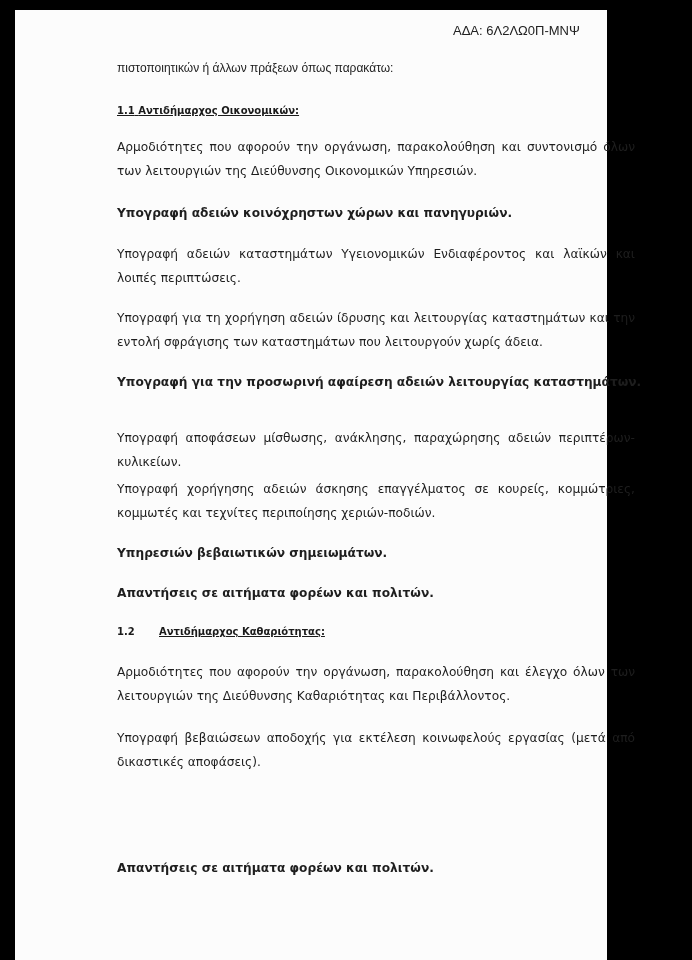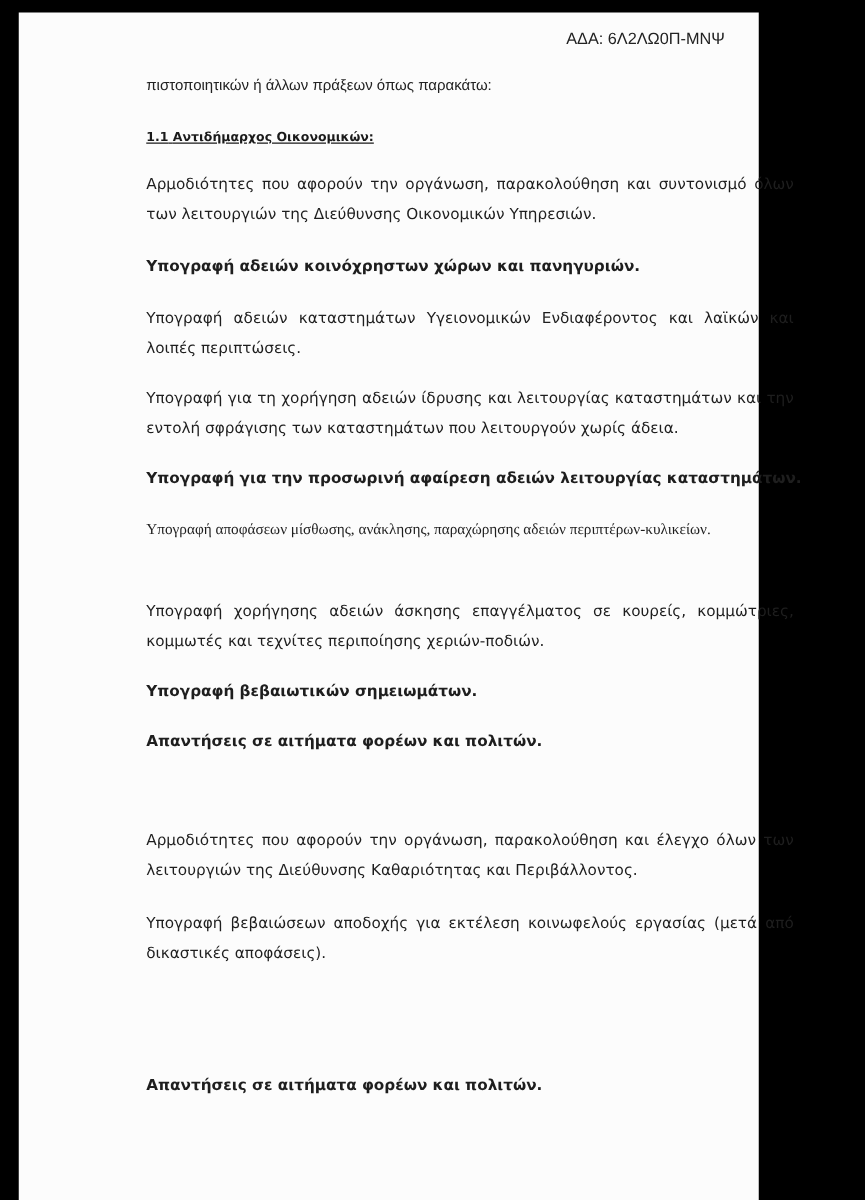--- a/index.html
+++ b/index.html
@@ -72,22 +72,25 @@
       <span>1.1</span>
       <span>Αντιδήμαρχος Οικονομικών:</span>
     </span>
   </div>
 
   <div class="para" style="top:125px;">Αρμοδιότητες που αφορούν την οργάνωση, παρακολούθηση και συντονισμό όλων των λειτουργιών της Διεύθυνσης Οικονομικών Υπηρεσιών.</div>
   <div class="para single" style="top:191px;">Υπογραφή αδειών κοινόχρηστων χώρων και πανηγυριών.</div>
   <div class="para" style="top:232px;">Υπογραφή αδειών καταστημάτων Υγειονομικών Ενδιαφέροντος και λαϊκών και λοιπές περιπτώσεις.</div>
   <div class="para" style="top:296px;">Υπογραφή για τη χορήγηση αδειών ίδρυσης και λειτουργίας καταστημάτων και την εντολή σφράγισης των καταστημάτων που λειτουργούν χωρίς άδεια.</div>
   <div class="para single" style="top:360px;">Υπογραφή για την προσωρινή αφαίρεση αδειών λειτουργίας καταστημάτων.</div>
-  <div class="para" style="top:401px;font-family:Liberation Serif, serif;">Υπογραφή αποφάσεων μίσθωσης, ανάκλησης, παραχώρησης αδειών περιπτέρων-κυλικείων.</div>
+  <div class="para" style="top:416px;">Υπογραφή αποφάσεων μίσθωσης, ανάκλησης, παραχώρησης αδειών περιπτέρων-κυλικείων.</div>
   <div class="para" style="top:467px;">Υπογραφή χορήγησης αδειών άσκησης επαγγέλματος σε κουρείς, κομμώτριες, κομμωτές και τεχνίτες περιποίησης χεριών-ποδιών.</div>
-  <div class="para single" style="top:531px;">Υπογραφή βεβαιωτικών σημειωμάτων.</div>
+  <div class="para single" style="top:531px;">Υπηρεσιών βεβαιωτικών σημειωμάτων.</div>
   <div class="para single" style="top:571px;">Απαντήσεις σε αιτήματα φορέων και πολιτών.</div>
 
+  <div class="heading h12" style="top:612px;">
+    <span class="num">1.2</span><span class="title">Αντιδήμαρχος Καθαριότητας:</span>
+  </div>
 
   <div class="para" style="top:650px;">Αρμοδιότητες που αφορούν την οργάνωση, παρακολούθηση και έλεγχο όλων των λειτουργιών της Διεύθυνσης Καθαριότητας και Περιβάλλοντος.</div>
   <div class="para" style="top:716px;">Υπογραφή βεβαιώσεων αποδοχής για εκτέλεση κοινωφελούς εργασίας (μετά από δικαστικές αποφάσεις).</div>
   <div class="para single" style="top:846px;">Απαντήσεις σε αιτήματα φορέων και πολιτών.</div>
 </div>
 
 </body></html>

